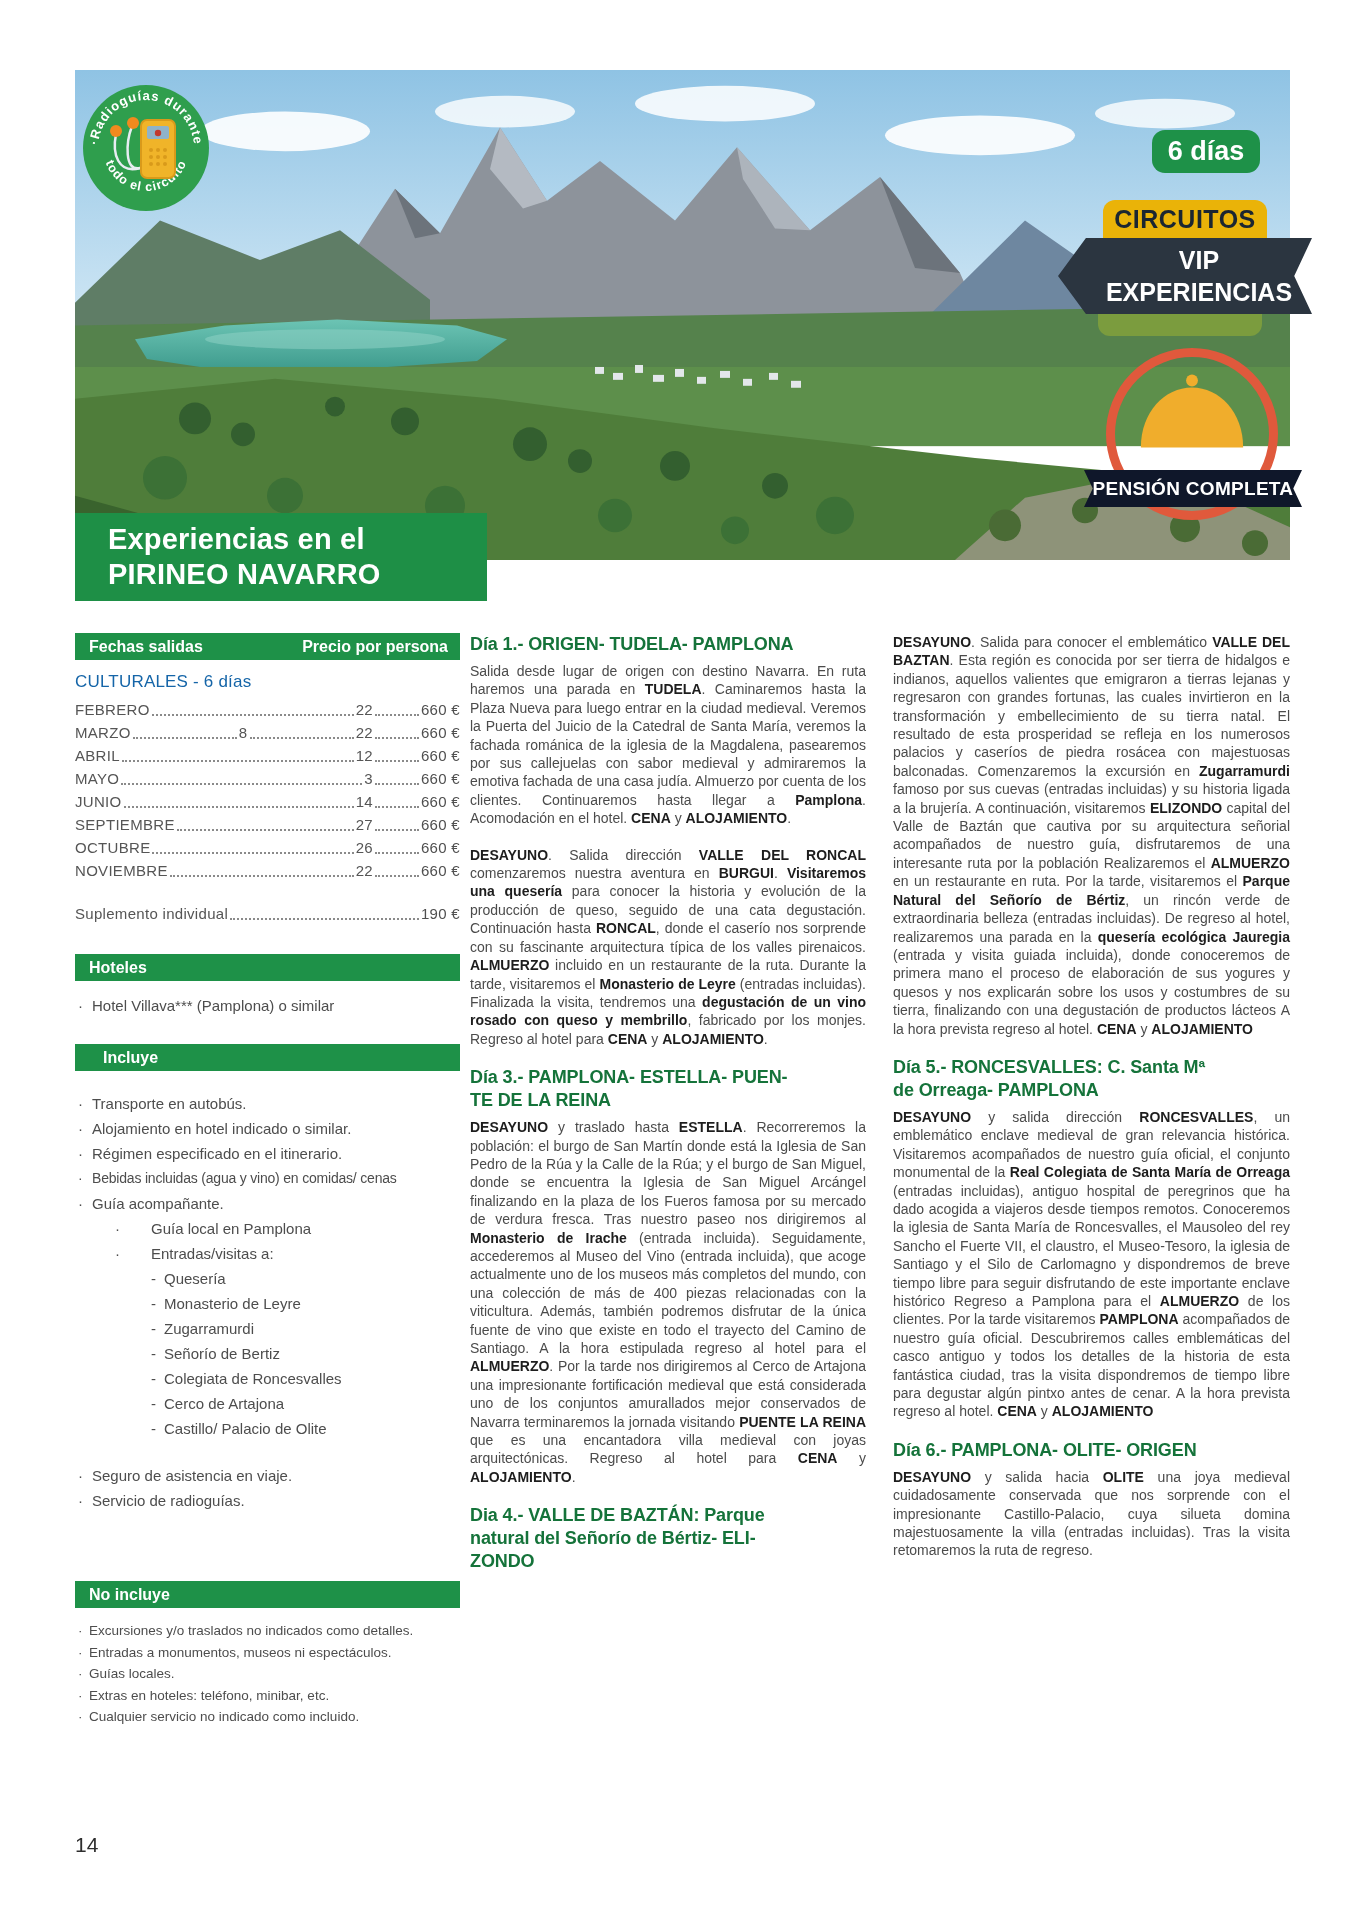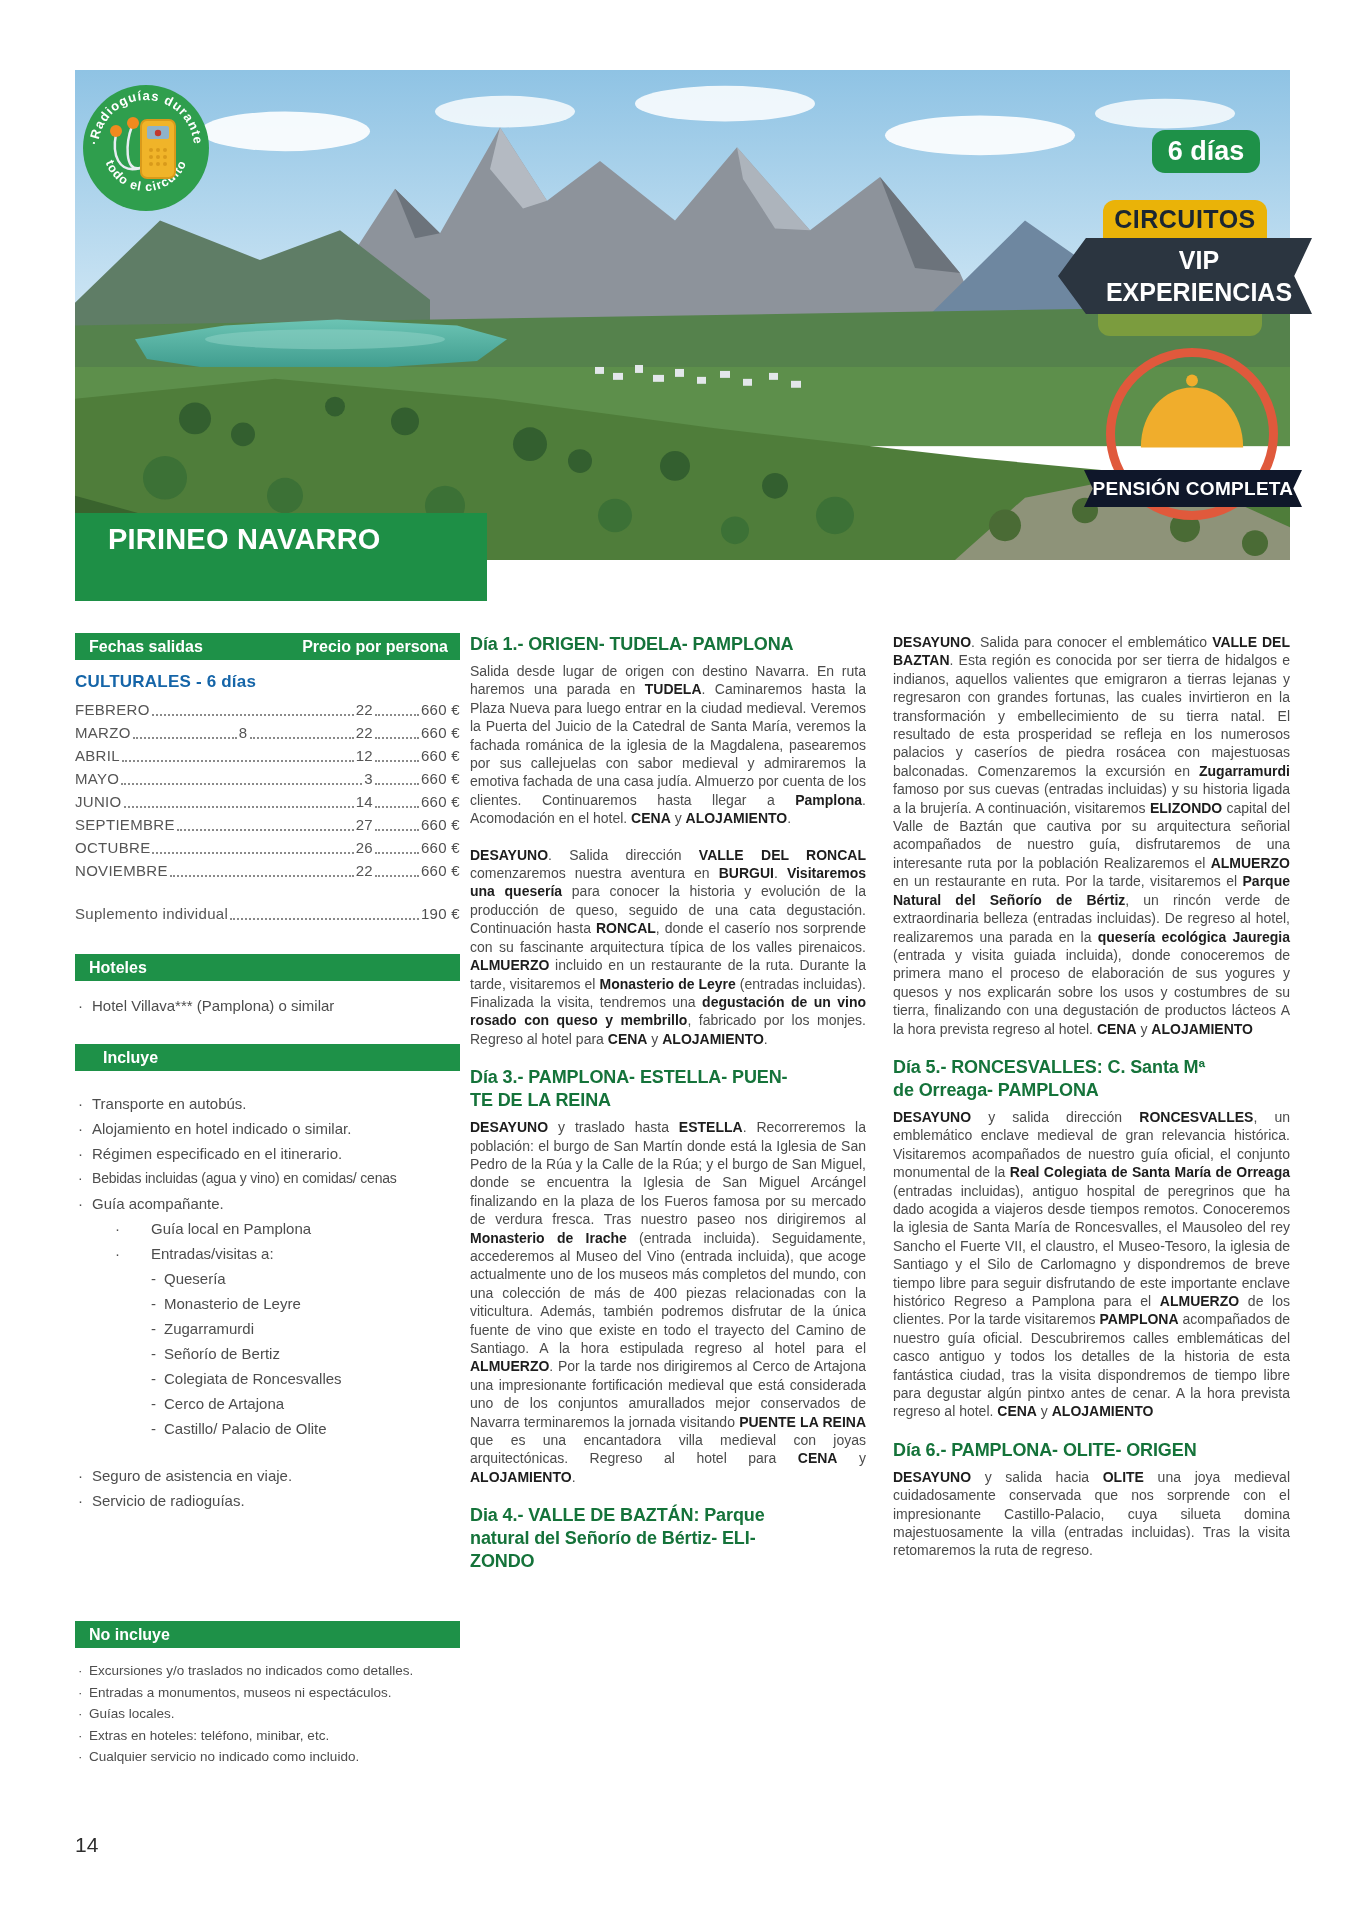--- a/index.html
+++ b/index.html
@@ -45,33 +45,33 @@
   
   .col{position:absolute;top:633px;}
   .col-left{left:75px;width:385px;}
   .col-mid{left:470px;width:396px;}
   .col-right{left:893px;width:397px;}
 
   .bar{background:#1e9148;color:#fff;font-weight:bold;font-size:16px;height:27px;
       display:flex;align-items:center;justify-content:space-between;
       padding:0 12px 0 14px;box-sizing:border-box;}
 
-  .culturales{margin-top:12px;color:#1565a8;font-weight:bold;font-size:17px;letter-spacing:.2px;}
+  .culturales{margin-top:12px;color:#1565a8;font-weight:normal;font-size:17px;letter-spacing:.2px;}
 
   .frows{margin-top:5px;}
   .frow{display:flex;align-items:flex-end;height:23px;font-size:15px;color:#555;letter-spacing:.3px;}
   .frow span{line-height:21px;}
   .dots{flex:1 1 auto;border-bottom:2px dotted #8a8a8a;margin:0 2px 4px;min-width:10px;}
   .dots-short{flex:0 0 44px;}
   .fprice{color:#4f4f4f;}
   .supp{margin-top:20px;}
 
   .mt-hoteles{margin-top:30px;}
   .mt-incluye{margin-top:26px;padding-left:28px;}
-  .mt-noincluye{margin-top:108px;}
+  .mt-noincluye{margin-top:68px;}
   .list{margin-top:20px;}
   .list-hotel{margin-top:12px;}
   .list-ni{margin-top:12px;}
 
   .li{display:flex;color:#4d4d4d;font-size:15px;line-height:25px;}
   .li .bullet{width:14px;flex:none;}
   .lvl0{padding-left:3px;}
   .lvl1{padding-left:40px;}
   .lvl1 .bullet{width:36px;}
   .lvl2{padding-left:76px;}
@@ -212,20 +212,21 @@
   <div class="stamp">
     <div class="stamp-ring"></div>
     <svg class="stamp-cloche" viewBox="-60 -48 120 78">
       <circle cx="0" cy="-40" r="6" fill="#f0ad2c"></circle>
       <path d="M -52 28 C -52 -8 -28 -33 0 -33 C 28 -33 52 -8 52 28 Z" fill="#f0ad2c"></path>
     </svg>
     <div class="stamp-banner">PENSIÓN COMPLETA</div>
   </div>
 
   <div class="title-block">
+    <div>Experiencias en el</div>
     <div>PIRINEO NAVARRO</div>
   </div>
 
   <div class="col col-left">
     <div class="bar">
       <span>Fechas salidas</span>
       <span>Precio por persona</span>
     </div>
     <div class="culturales">CULTURALES - 6 días</div>
 

